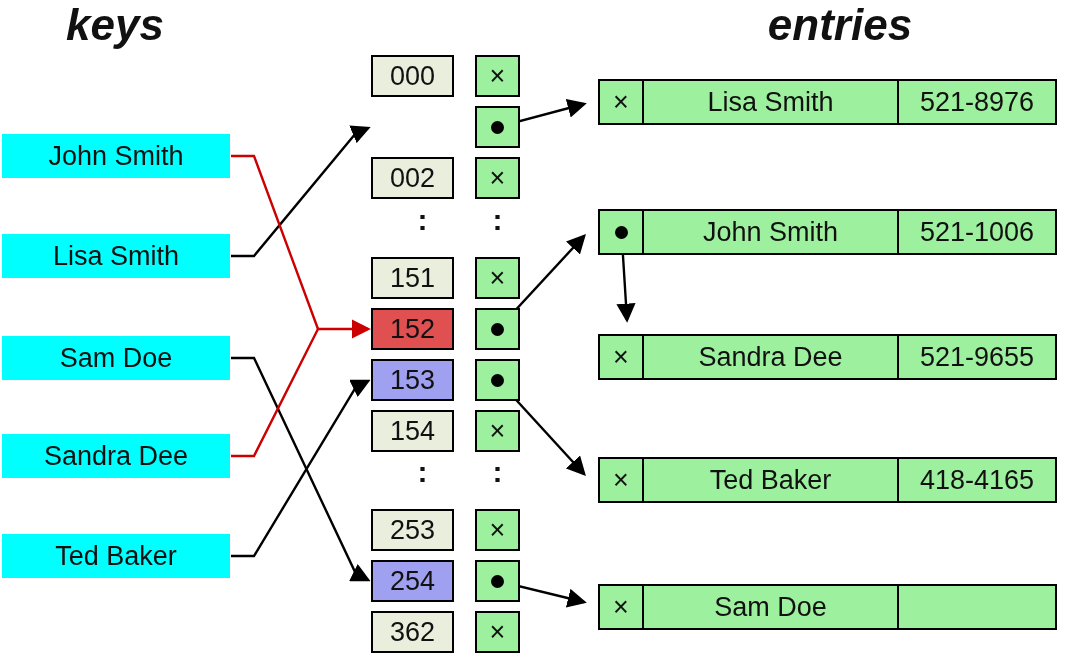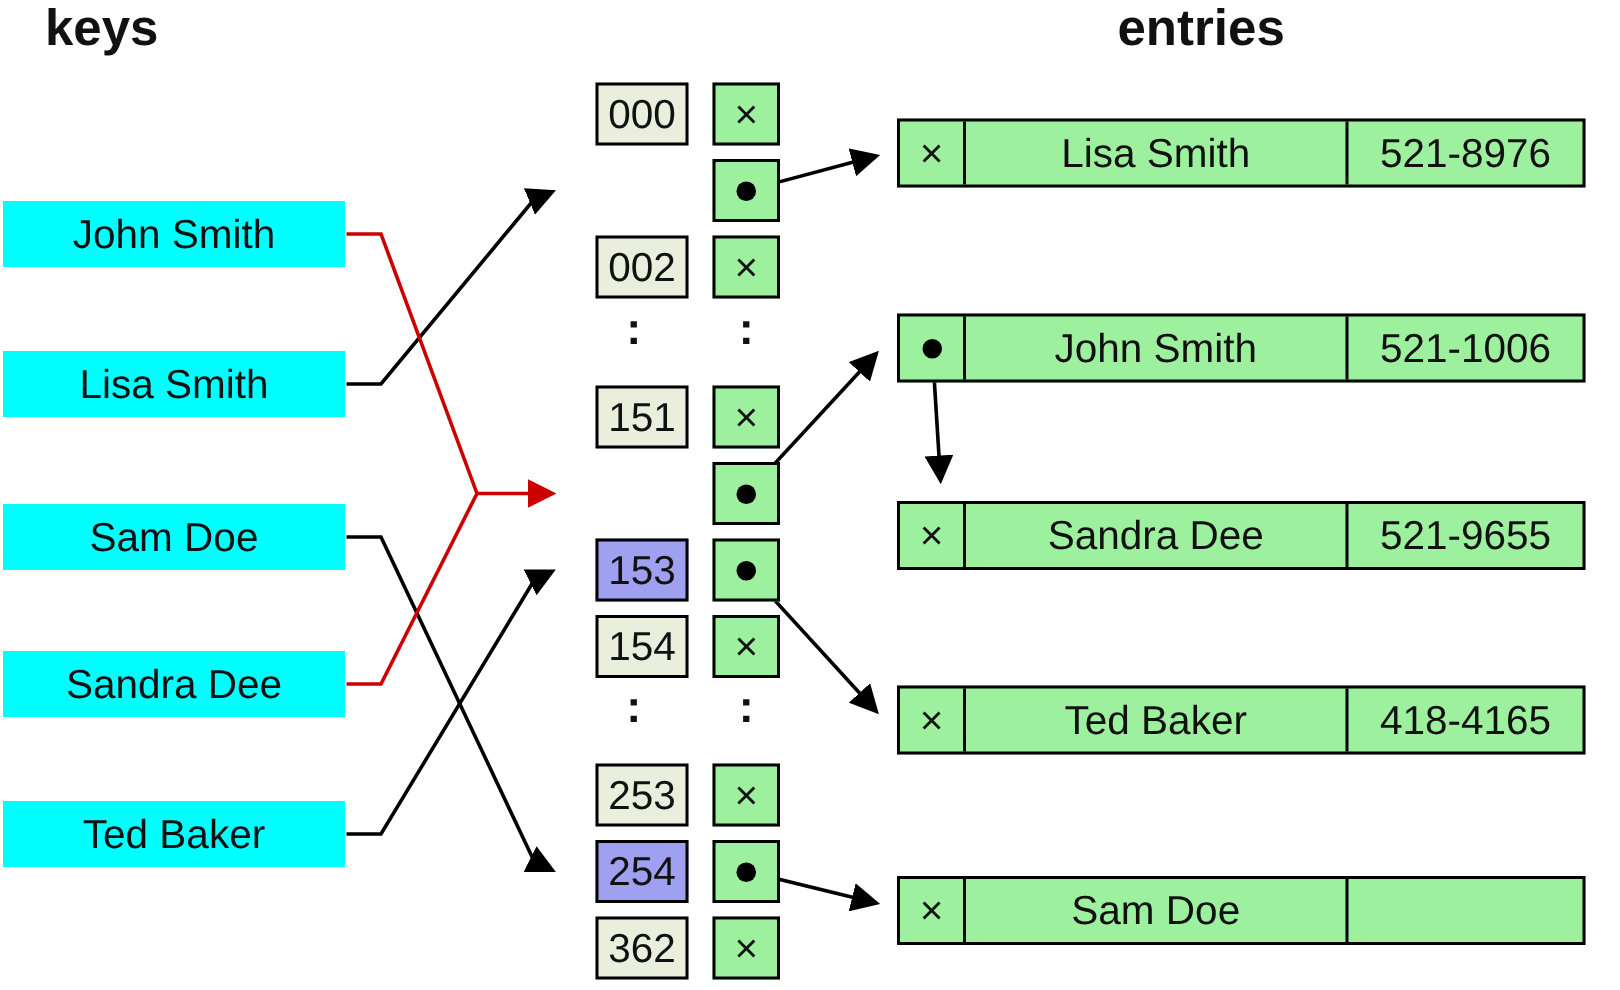--- a/index.html
+++ b/index.html
@@ -1,30 +1,30 @@
 <!DOCTYPE html>
 <html style="--key-bg: #00ffff; --bucket-bg: #e9eedd; --bucket-highlight: #a0a0f0; --bucket-collision: #e05050; --entry-bg: #9df09d; --arrow: #000000; --collision-arrow: #cc0000;"><head>
 <meta charset="utf-8">
 <style>
   * { margin:0; padding:0; box-sizing:border-box; }
   html,body { background:#fff; }
   body { font-family:"Liberation Sans", sans-serif; color:#111; }
   .canvas { position:relative; width:1080px; height:660px; background:#fff; overflow:hidden; }
 
-  .hdr { position:absolute; top:0; font-weight:bold; font-size:34px; text-align:left; }
+  .hdr { position:absolute; top:0; font-weight:bold; font-size:44px; text-align:center;font-style:italic; }
   .hdr-keys    { left:30px;  width:170px; }
   .hdr-buckets { left:410px; width:180px; }
   .hdr-entries { left:745px; width:190px; }
 
   .key-box { position:absolute; left:2px; width:228px; height:44px;
              background:var(--key-bg,#00ffff);
              display:flex; align-items:center; justify-content:center;
              font-size:27px; }
 
-  .bnum { position:absolute; left:397px; width:62px; height:42px;
+  .bnum { position:absolute; left:371px; width:83px; height:42px;
           border:2px solid #000; background:var(--bucket-bg,#e9eedd);
           display:flex; align-items:center; justify-content:center; font-size:27px; }
   .bnum.purple { background:var(--bucket-highlight,#a0a0f0); }
   .bnum.red    { background:var(--bucket-collision,#e05050); }
 
   .bptr { position:absolute; left:475px; width:45px; height:42px;
           border:2px solid #000; background:var(--entry-bg,#9df09d);
           display:flex; align-items:center; justify-content:center; font-size:27px; }
 
   .sep { position:absolute; font-weight:bold; font-size:30px; text-align:center; }
@@ -80,20 +80,21 @@
 
   <div class="key-box" style="top:134px">John Smith</div>
   <div class="key-box" style="top:234px">Lisa Smith</div>
   <div class="key-box" style="top:336px">Sam Doe</div>
   <div class="key-box" style="top:434px">Sandra Dee</div>
   <div class="key-box" style="top:534px">Ted Baker</div>
 
   <div class="bnum" style="top:55px">000</div>
   <div class="bnum" style="top:157px">002</div>
   <div class="bnum" style="top:257px">151</div>
+  <div class="bnum red" style="top:308px">152</div>
   <div class="bnum purple" style="top:359px">153</div>
   <div class="bnum" style="top:410px">154</div>
   <div class="bnum" style="top:509px">253</div>
   <div class="bnum purple" style="top:560px">254</div>
   <div class="bnum" style="top:611px">362</div>
 
   <div class="bptr" style="top:55px">
       <span>×</span>
     </div>
   <div class="bptr" style="top:106px">

